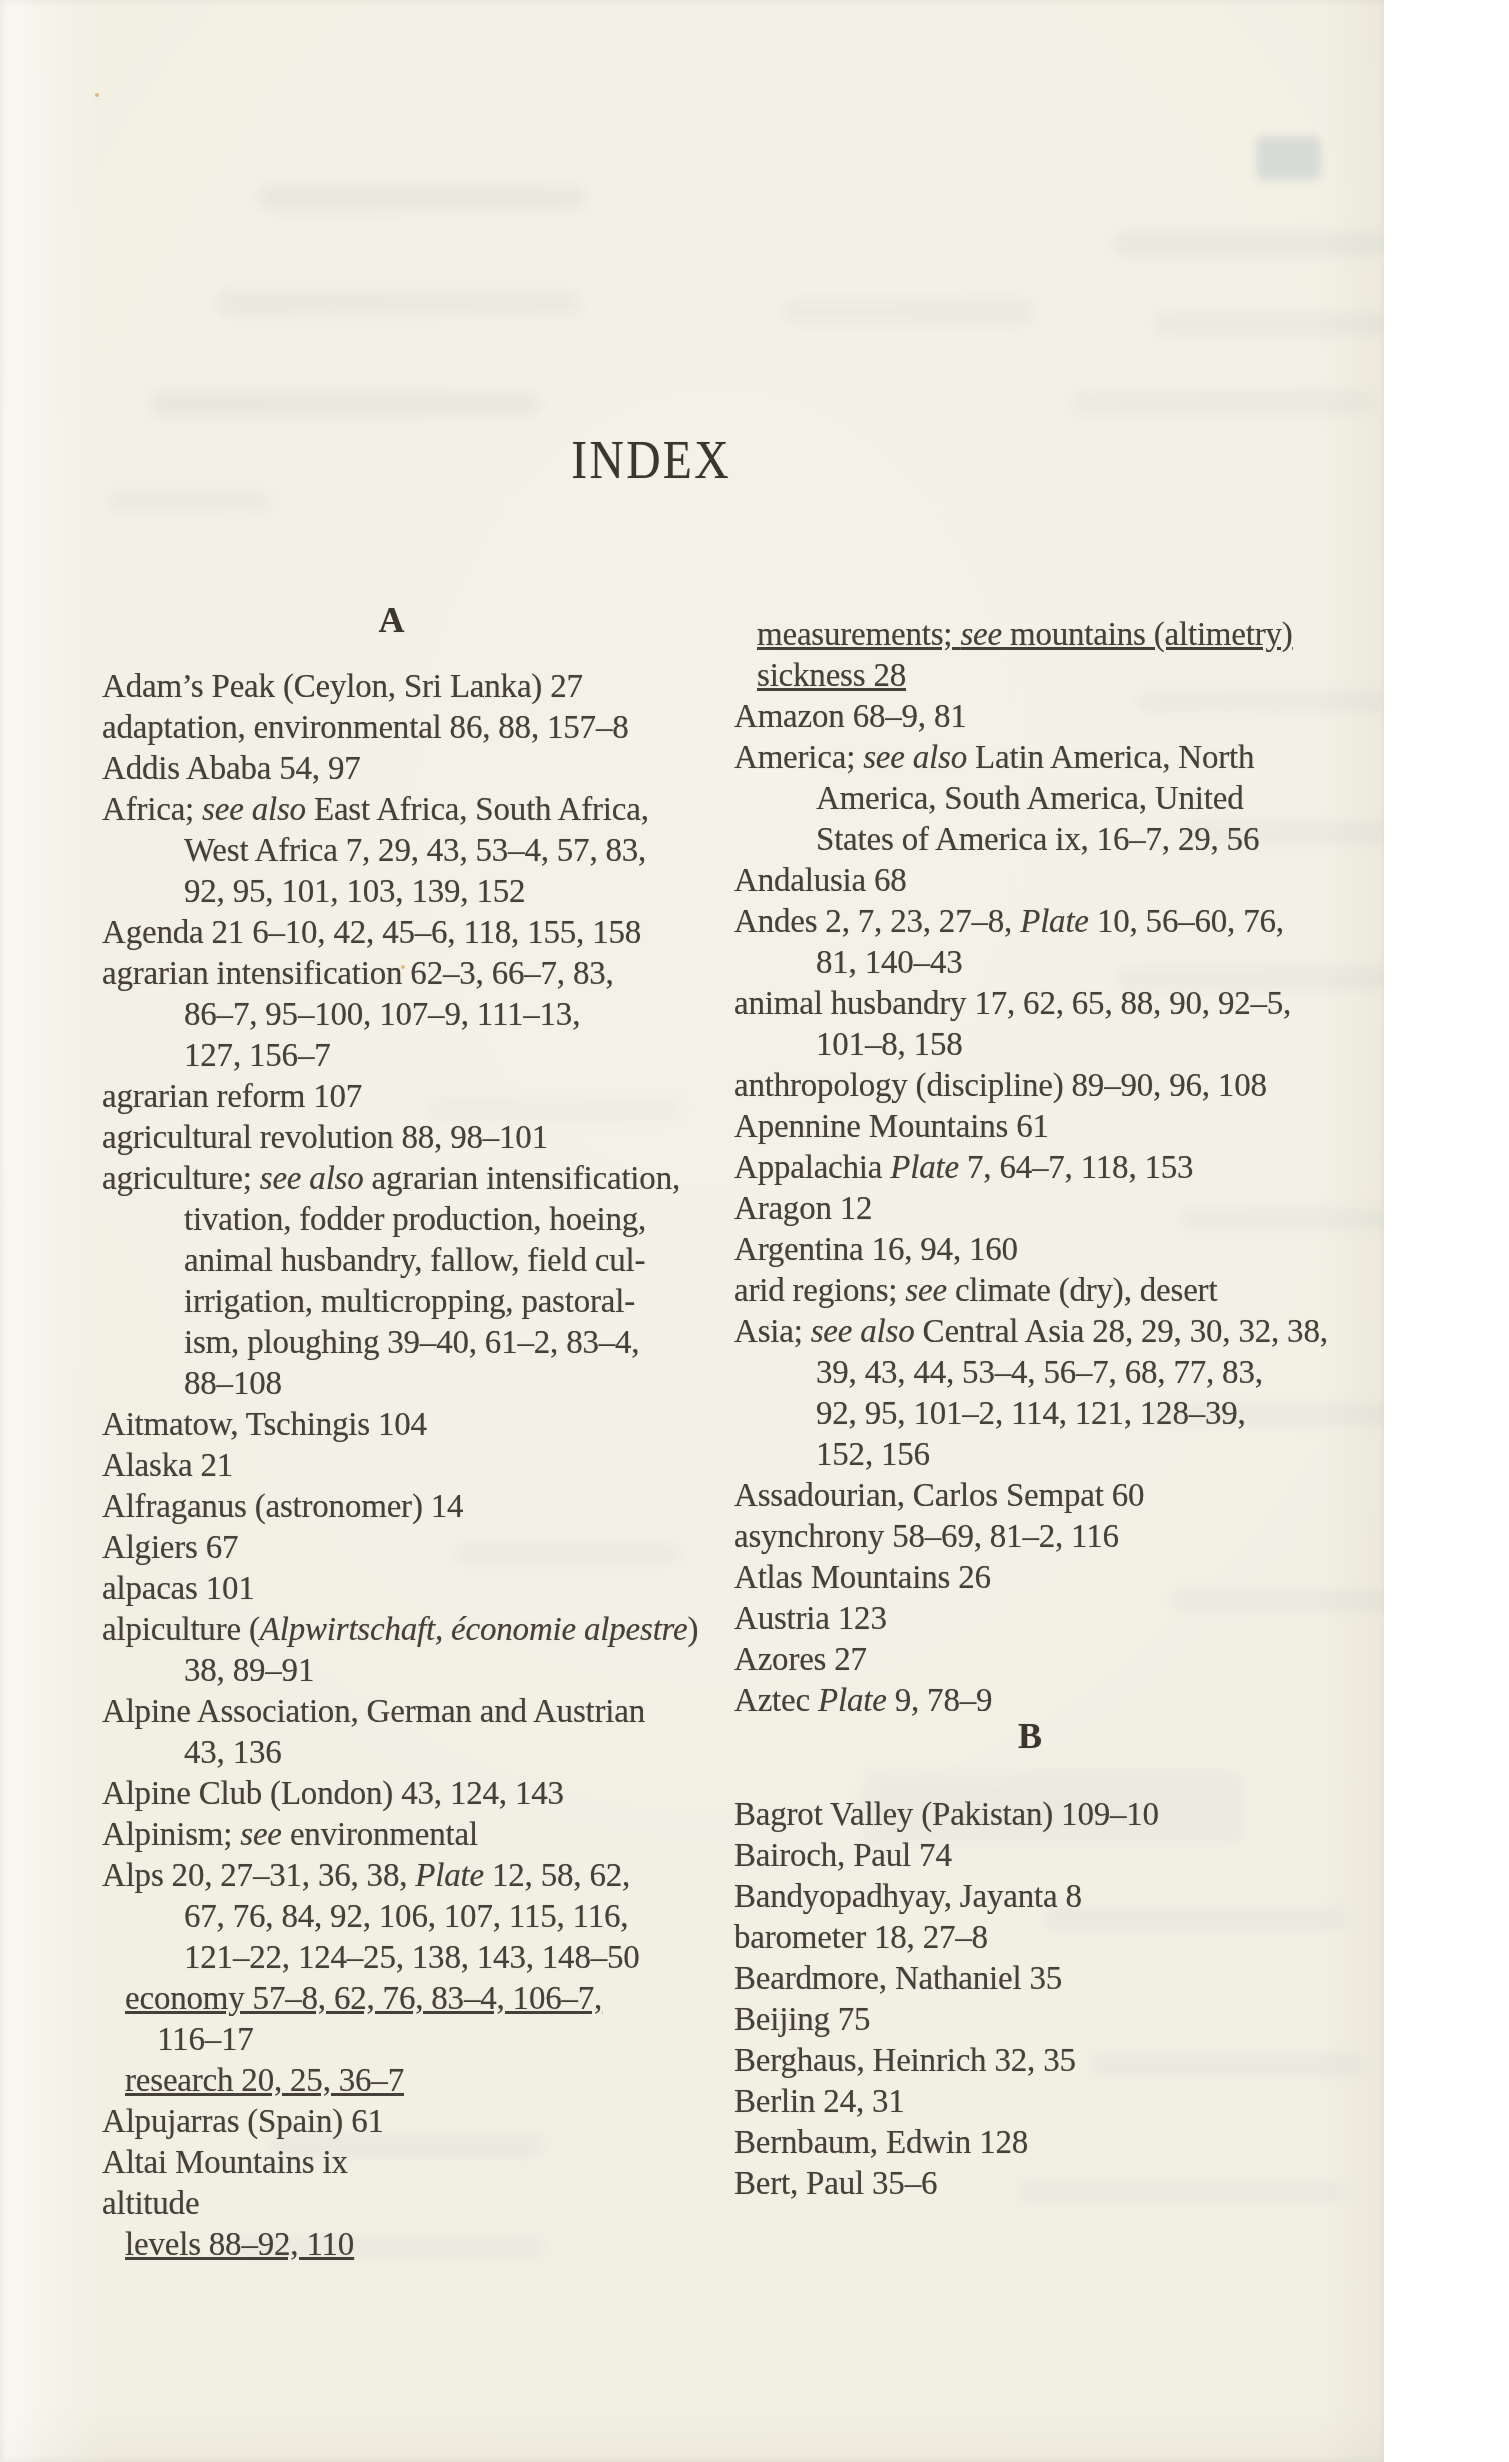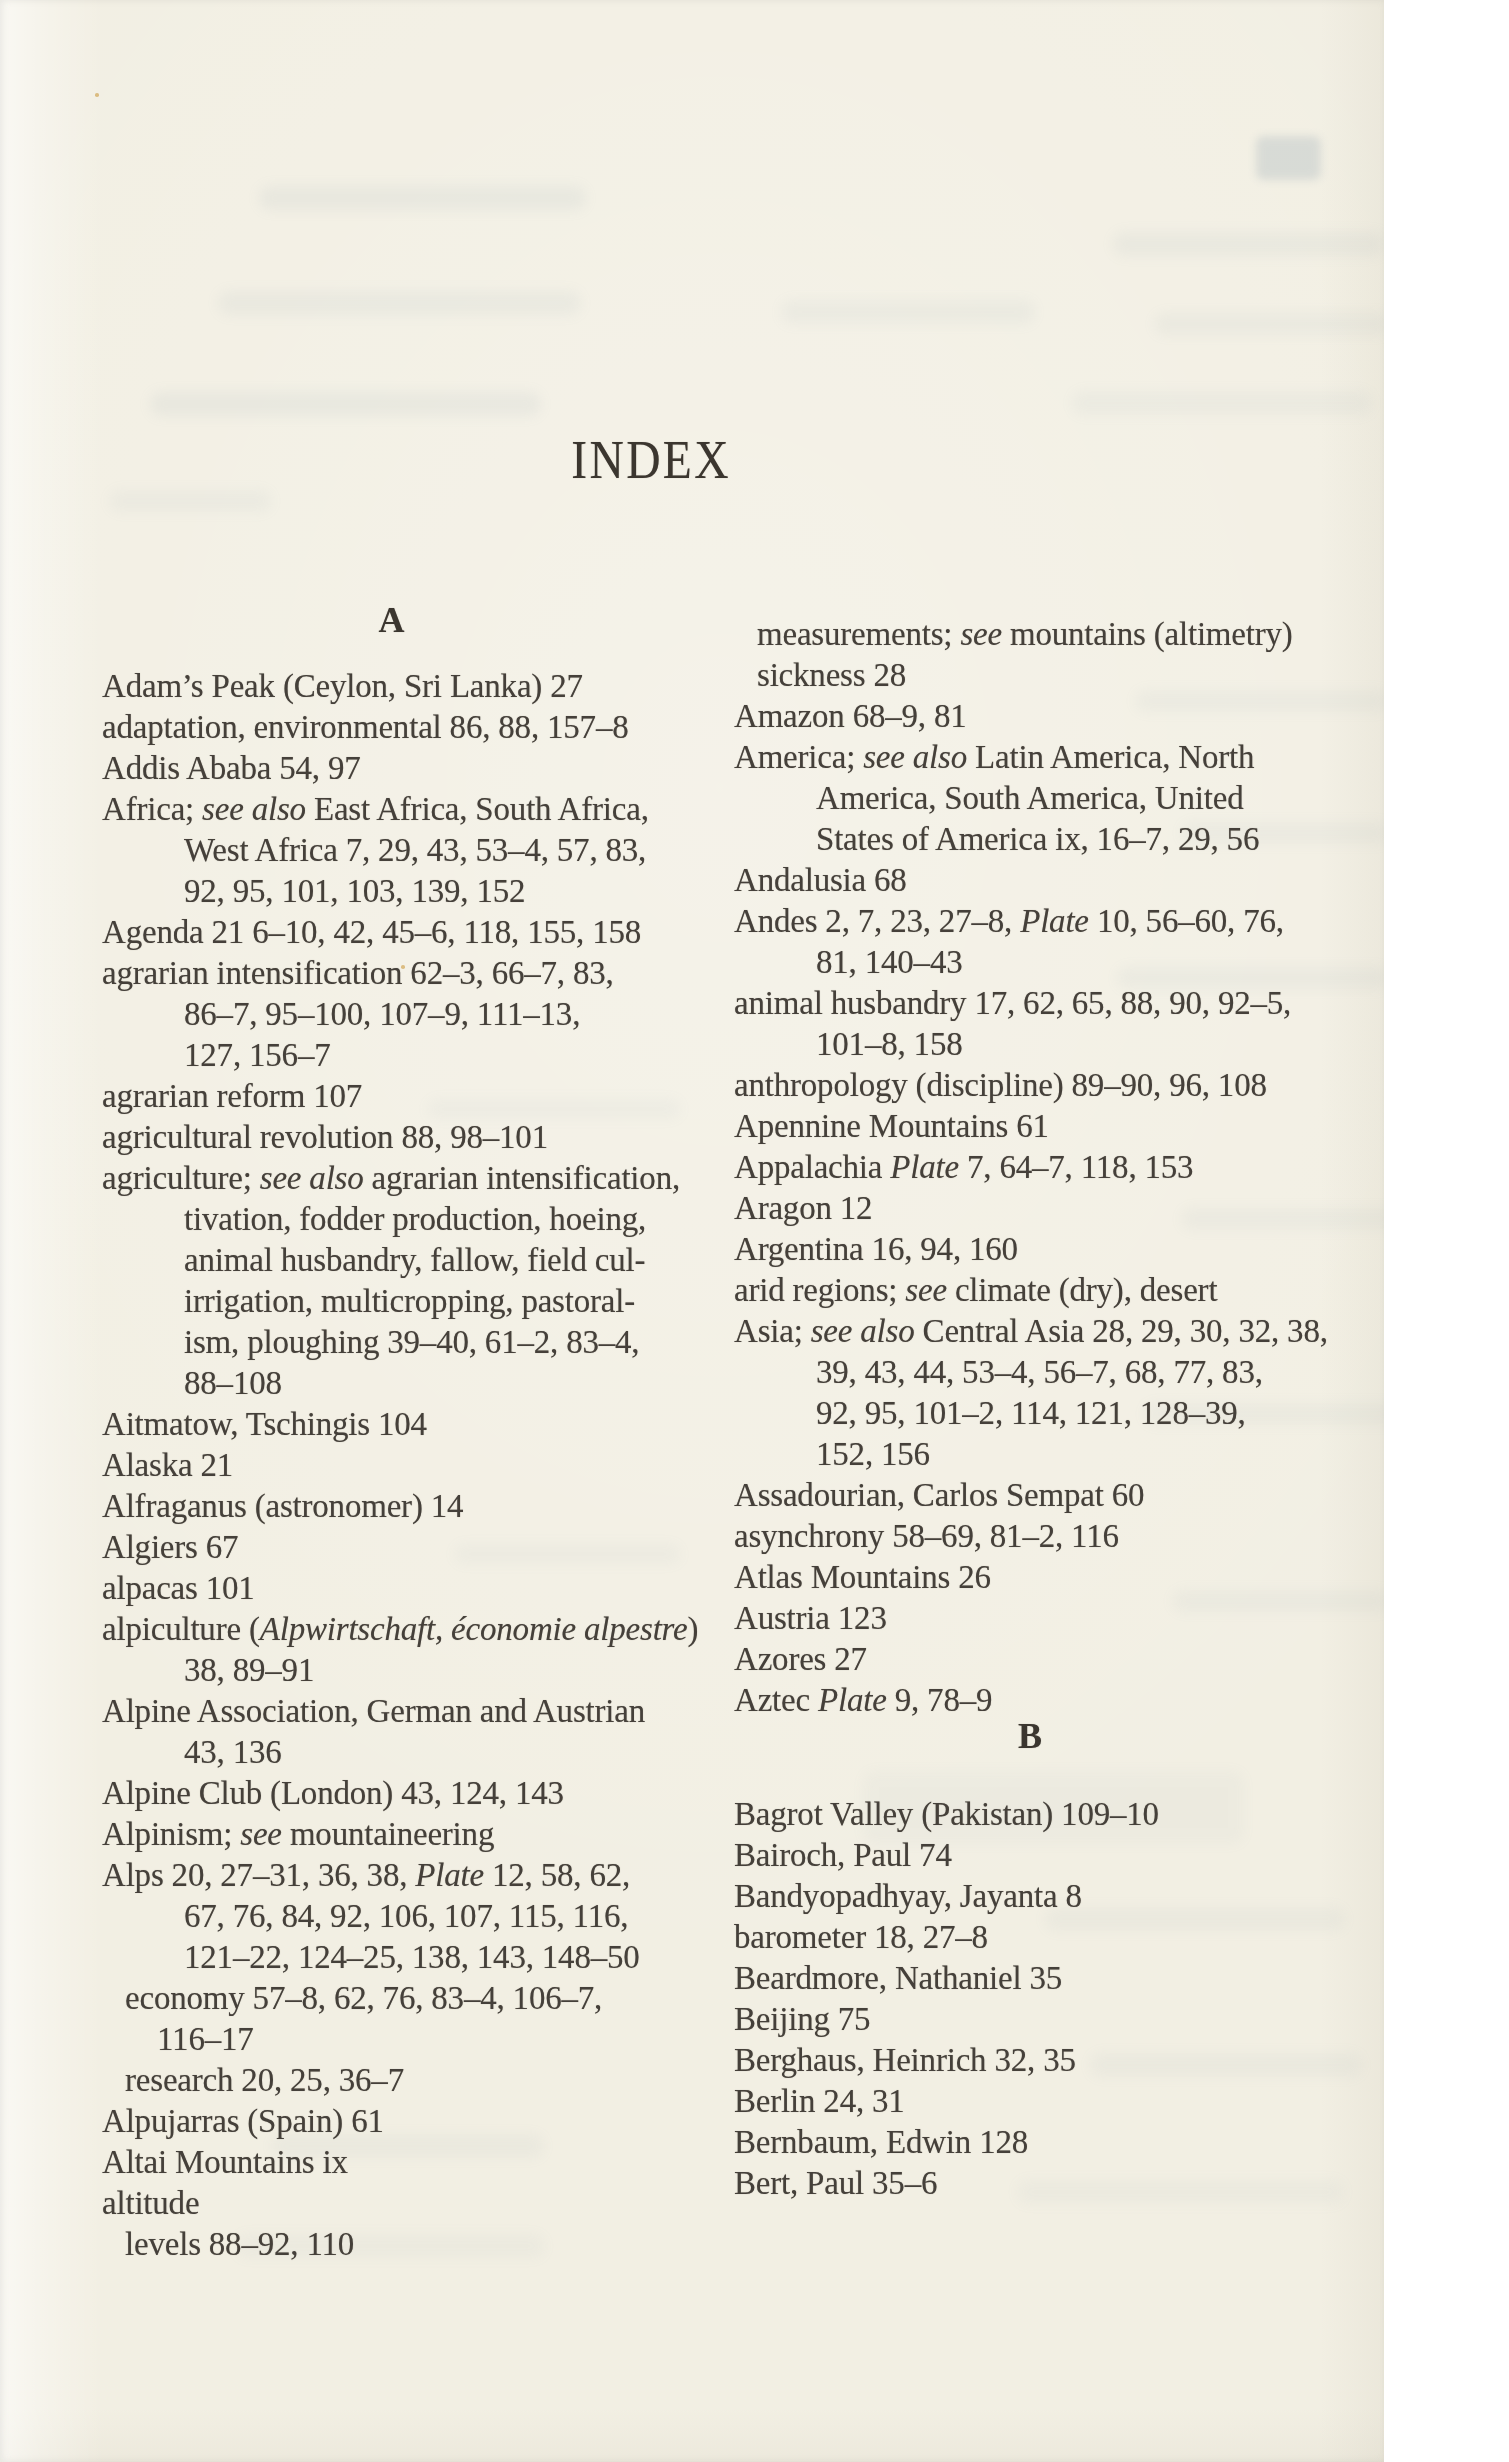--- a/index.html
+++ b/index.html
@@ -34,21 +34,21 @@
   #col-left{left:102px;top:599px;width:599px;}
   #col-right{left:734px;top:614px;width:636px;}
 
   .sec-heading{font-size:36px;font-weight:bold;line-height:42px;text-align:center;color:#3b362f;}
   #heading-a{padding-right:20px;margin-bottom:25.4px;}
   #heading-b{padding-right:44px;margin-top:-6.4px;margin-bottom:37px;}
 
   .line{font-size:33px;line-height:41px;letter-spacing:-0.2px;white-space:nowrap;}
   .it{font-style:italic;}
   .ind0{padding-left:0;}
-  .ind1{padding-left:23px;}
+  .ind1{padding-left:23px;text-decoration:underline;}
   .ind2{padding-left:82px;}
   .ind3{padding-left:55px;}
 
   
   .sm{position:absolute;background:#8fa0a8;filter:blur(6.4px);border-radius:11px;pointer-events:none;}
   .sm2{position:absolute;background:#7d93a6;filter:blur(4.5px);border-radius:7.3px;pointer-events:none;}
   .speck{position:absolute;width:3.6px;height:3.6px;border-radius:50%;background:#c8922f;opacity:.55;pointer-events:none;}
 </style>
 </head>
 <body>
@@ -107,21 +107,21 @@
         <div class="line ind0"><span>Aitmatow, Tschingis 104</span></div>
         <div class="line ind0"><span>Alaska 21</span></div>
         <div class="line ind0"><span>Alfraganus (astronomer) 14</span></div>
         <div class="line ind0"><span>Algiers 67</span></div>
         <div class="line ind0"><span>alpacas 101</span></div>
         <div class="line ind0"><span>alpiculture (</span><span class="it">Alpwirtschaft, économie alpestre</span><span>)</span></div>
         <div class="line ind2"><span>38, 89–91</span></div>
         <div class="line ind0"><span>Alpine Association, German and Austrian</span></div>
         <div class="line ind2"><span>43, 136</span></div>
         <div class="line ind0"><span>Alpine Club (London) 43, 124, 143</span></div>
-        <div class="line ind0"><span>Alpinism; </span><span class="it">see</span><span> mountaineering</span></div>
+        <div class="line ind0"><span>Alpinism; </span><span class="it">see</span><span> environmental</span></div>
         <div class="line ind0"><span>Alps 20, 27–31, 36, 38, </span><span class="it">Plate</span><span> 12, 58, 62,</span></div>
         <div class="line ind2"><span>67, 76, 84, 92, 106, 107, 115, 116,</span></div>
         <div class="line ind2"><span>121–22, 124–25, 138, 143, 148–50</span></div>
         <div class="line ind1"><span>economy 57–8, 62, 76, 83–4, 106–7,</span></div>
         <div class="line ind3"><span>116–17</span></div>
         <div class="line ind1"><span>research 20, 25, 36–7</span></div>
         <div class="line ind0"><span>Alpujarras (Spain) 61</span></div>
         <div class="line ind0"><span>Altai Mountains ix</span></div>
         <div class="line ind0"><span>altitude</span></div>
         <div class="line ind1"><span>levels 88–92, 110</span></div>

